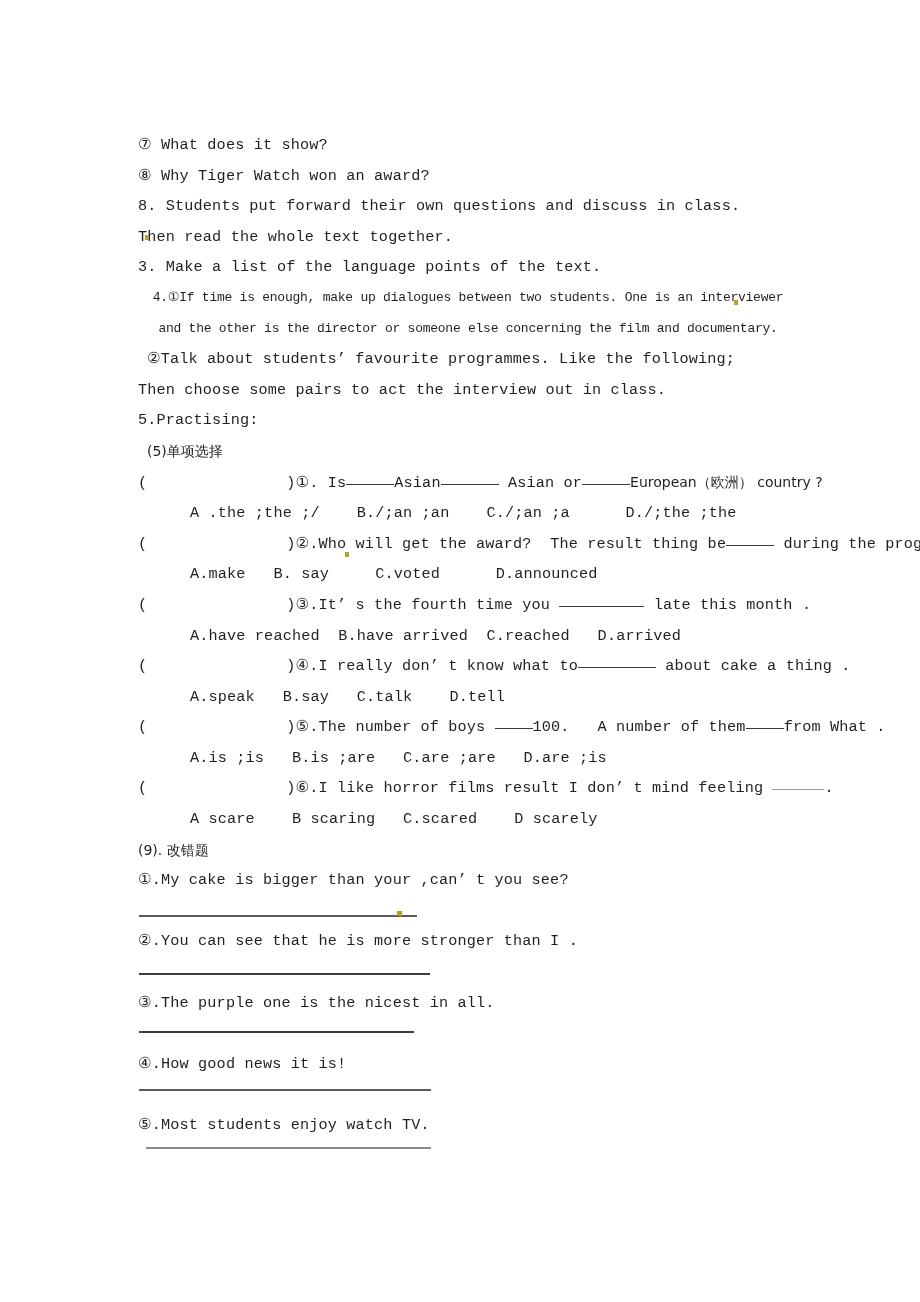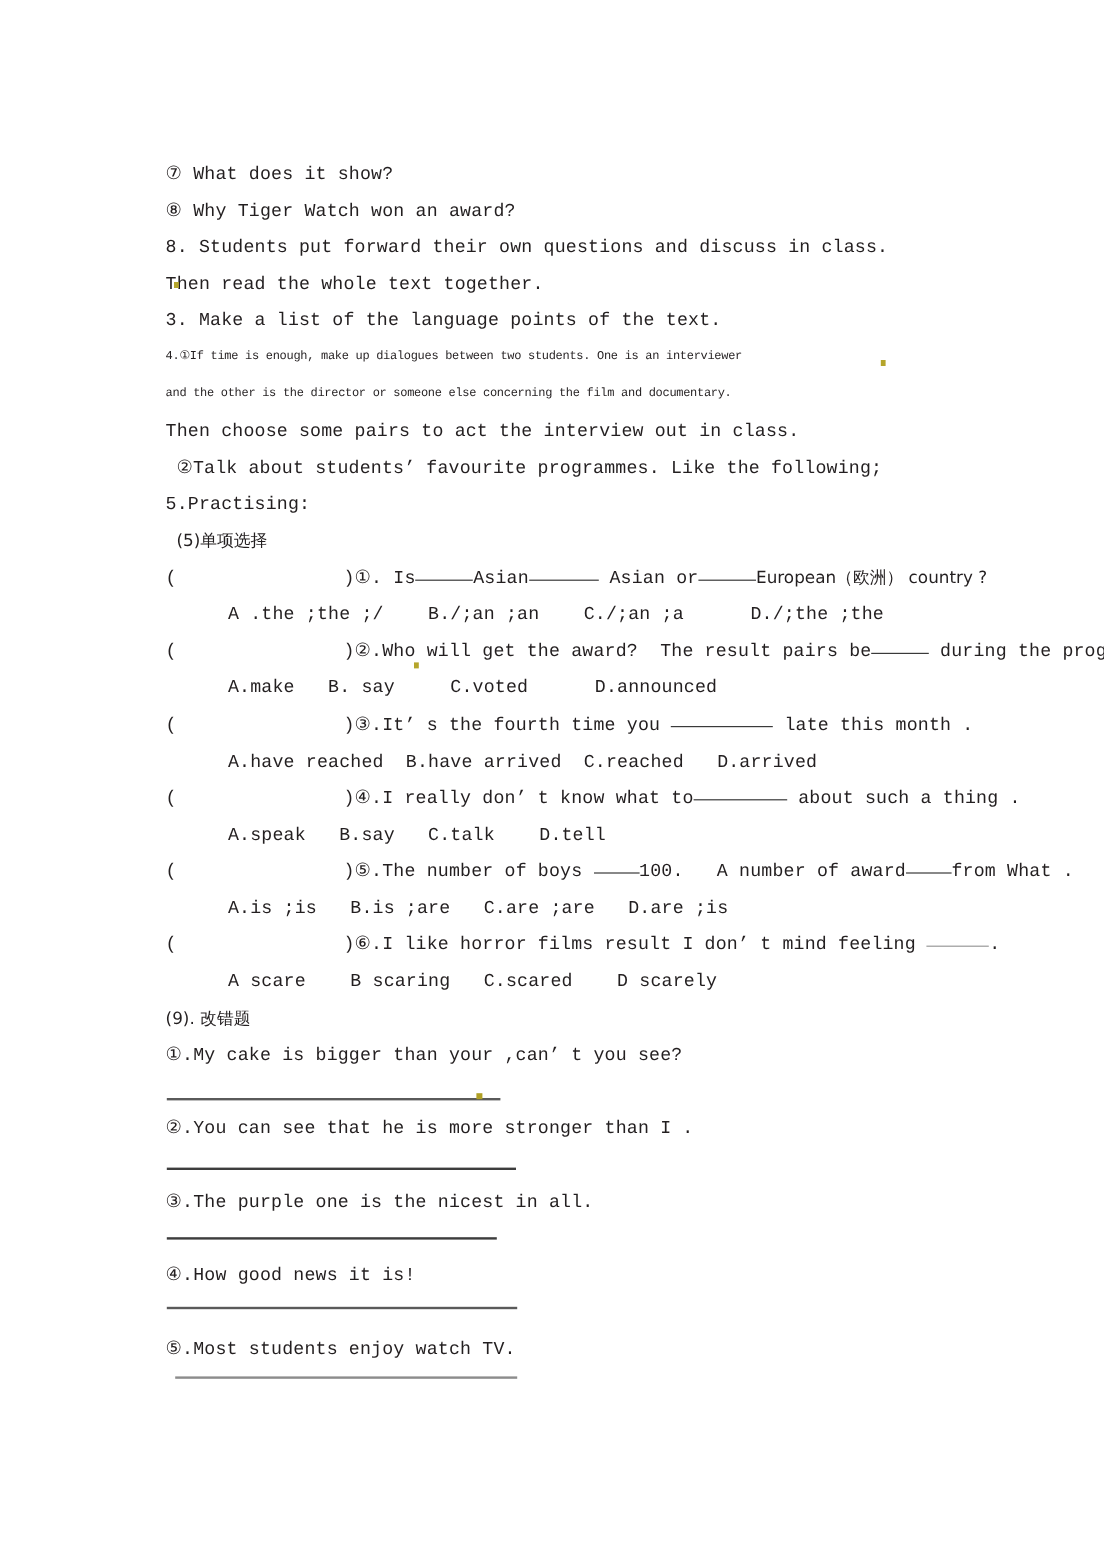--- a/index.html
+++ b/index.html
@@ -28,22 +28,23 @@
     width: 660px;
   }
   .ln {
     font-size: 15.2px;
     line-height: 30.6px;
     white-space: pre;
     letter-spacing: 0.15px;
     color: #231f20;
   }
   .ln-tight {
-    font-size: 10px;
+    font-size: 13px;
     letter-spacing: -0.25px;
+    text-align: center;
   }
   .ln-indent1 { padding-left: 9px; }
   .ln-indent2 { padding-left: 52px; }
   .cn {
     font-family: "DejaVu Sans", "Liberation Sans", sans-serif;
     font-size: 14px;
     letter-spacing: 0;
   }
   
   .blk {
@@ -84,38 +85,38 @@
 
   <div class="body-col">
 
     <div class="ln">⑦ What does it show?</div>
     <div class="ln">⑧ Why Tiger Watch won an award?</div>
     <div class="ln">8. Students put forward their own questions and discuss in class.</div>
     <div class="ln">Then read the whole text together.</div>
     <div class="ln">3. Make a list of the language points of the text.</div>
     <div class="ln ln-tight">4.①If time is enough, make up dialogues between two students. One is an interviewer</div>
     <div class="ln ln-tight">and the other is the director or someone else concerning the film and documentary.</div>
+    <div class="ln ln-indent1">②Talk about students’ favourite programmes. Like the following;</div>
     <div class="ln">Then choose some pairs to act the interview out in class.</div>
-    <div class="ln ln-indent1">②Talk about students’ favourite programmes. Like the following;</div>
     <div class="ln">5.Practising:</div>
     <div class="ln ln-indent1 cn">(5)单项选择</div>
 
     <div class="ln"><span><span>(</span>		<span>)</span></span><span>①</span><span>. </span><span>Is</span><span class="blk" style="width:48px"></span><span>Asian</span><span class="blk" style="width:58px"></span><span> Asian or</span><span class="blk" style="width:48px"></span><span class="cn">European（欧洲） country ?</span></div>
     <div class="ln ln-indent2">A .the ;the ;/    B./;an ;an    C./;an ;a      D./;the ;the</div>
 
-    <div class="ln"><span><span>(</span>		<span>)</span></span><span>②</span><span>.</span><span>Who will get the award?  The result pairs be</span><span class="blk" style="width:48px"></span><span> during the program.</span></div>
+    <div class="ln"><span><span>(</span>		<span>)</span></span><span>②</span><span>.</span><span>Who will get the award?  The result thing be</span><span class="blk" style="width:48px"></span><span> during the program.</span></div>
     <div class="ln ln-indent2">A.make   B. say     C.voted      D.announced</div>
 
     <div class="ln"><span><span>(</span>		<span>)</span></span><span>③</span><span>.</span><span>It’ s the fourth time you </span><span class="blk" style="width:85px"></span><span> late this month .</span></div>
     <div class="ln ln-indent2">A.have reached  B.have arrived  C.reached   D.arrived</div>
 
-    <div class="ln"><span><span>(</span>		<span>)</span></span><span>④</span><span>.</span><span>I really don’ t know what to</span><span class="blk" style="width:78px"></span><span> about such a thing .</span></div>
+    <div class="ln"><span><span>(</span>		<span>)</span></span><span>④</span><span>.</span><span>I really don’ t know what to</span><span class="blk" style="width:78px"></span><span> about cake a thing .</span></div>
     <div class="ln ln-indent2">A.speak   B.say   C.talk    D.tell</div>
 
-    <div class="ln"><span><span>(</span>		<span>)</span></span><span>⑤</span><span>.</span><span>The number of boys </span><span class="blk" style="width:38px"></span><span>100.   A number of award</span><span class="blk" style="width:38px"></span><span>from What .</span></div>
+    <div class="ln"><span><span>(</span>		<span>)</span></span><span>⑤</span><span>.</span><span>The number of boys </span><span class="blk" style="width:38px"></span><span>100.   A number of them</span><span class="blk" style="width:38px"></span><span>from What .</span></div>
     <div class="ln ln-indent2">A.is ;is   B.is ;are   C.are ;are   D.are ;is</div>
 
     <div class="ln"><span><span>(</span>		<span>)</span></span><span>⑥</span><span>.</span><span>I like horror films result I don’ t mind feeling </span><span class="blk blk-soft" style="width:52px"></span><span>.</span></div>
     <div class="ln ln-indent2">A scare    B scaring   C.scared    D scarely</div>
 
     <div class="ln cn">(9). 改错题</div>
 
     <div class="ln"><span>①</span><span>.My cake is bigger than your ,can’ t you see?</span></div>
     <div class="ln">&nbsp;</div>
     <div class="ln"><span>②</span><span>.You can see that he is more stronger than I .</span></div>

